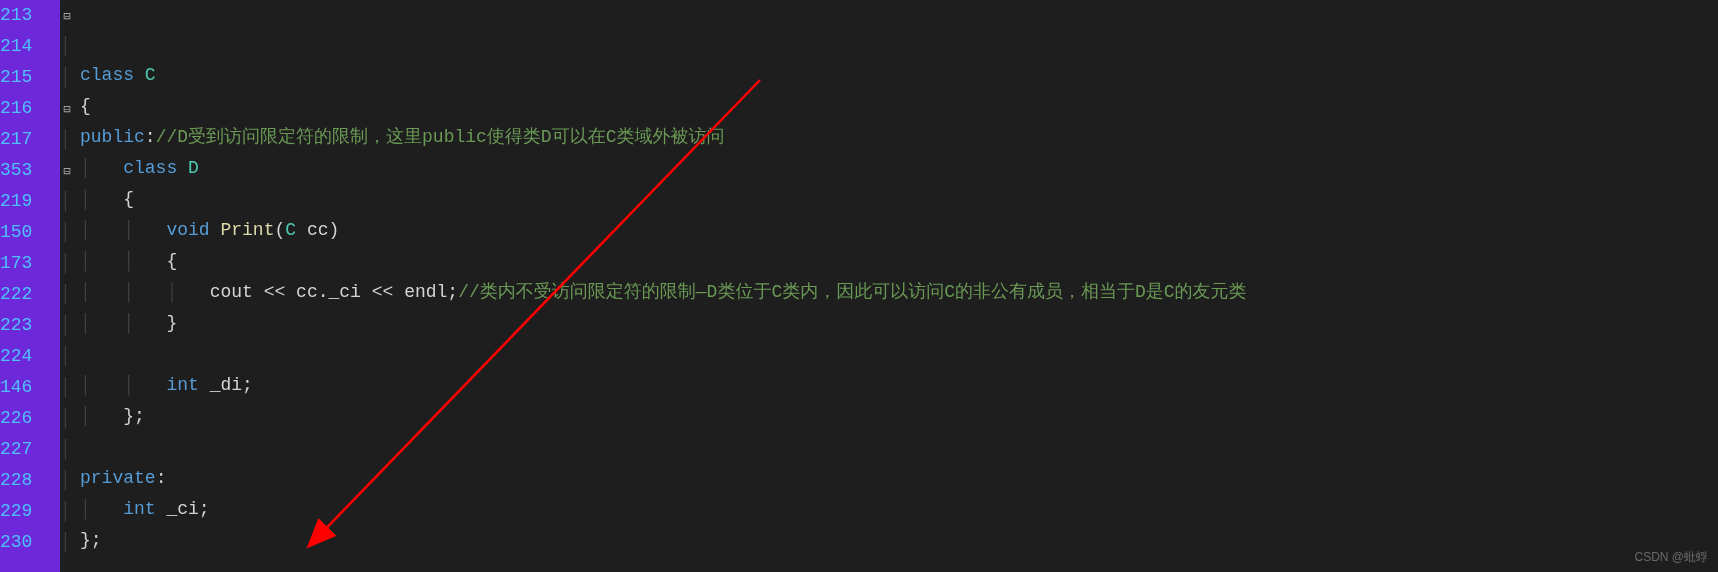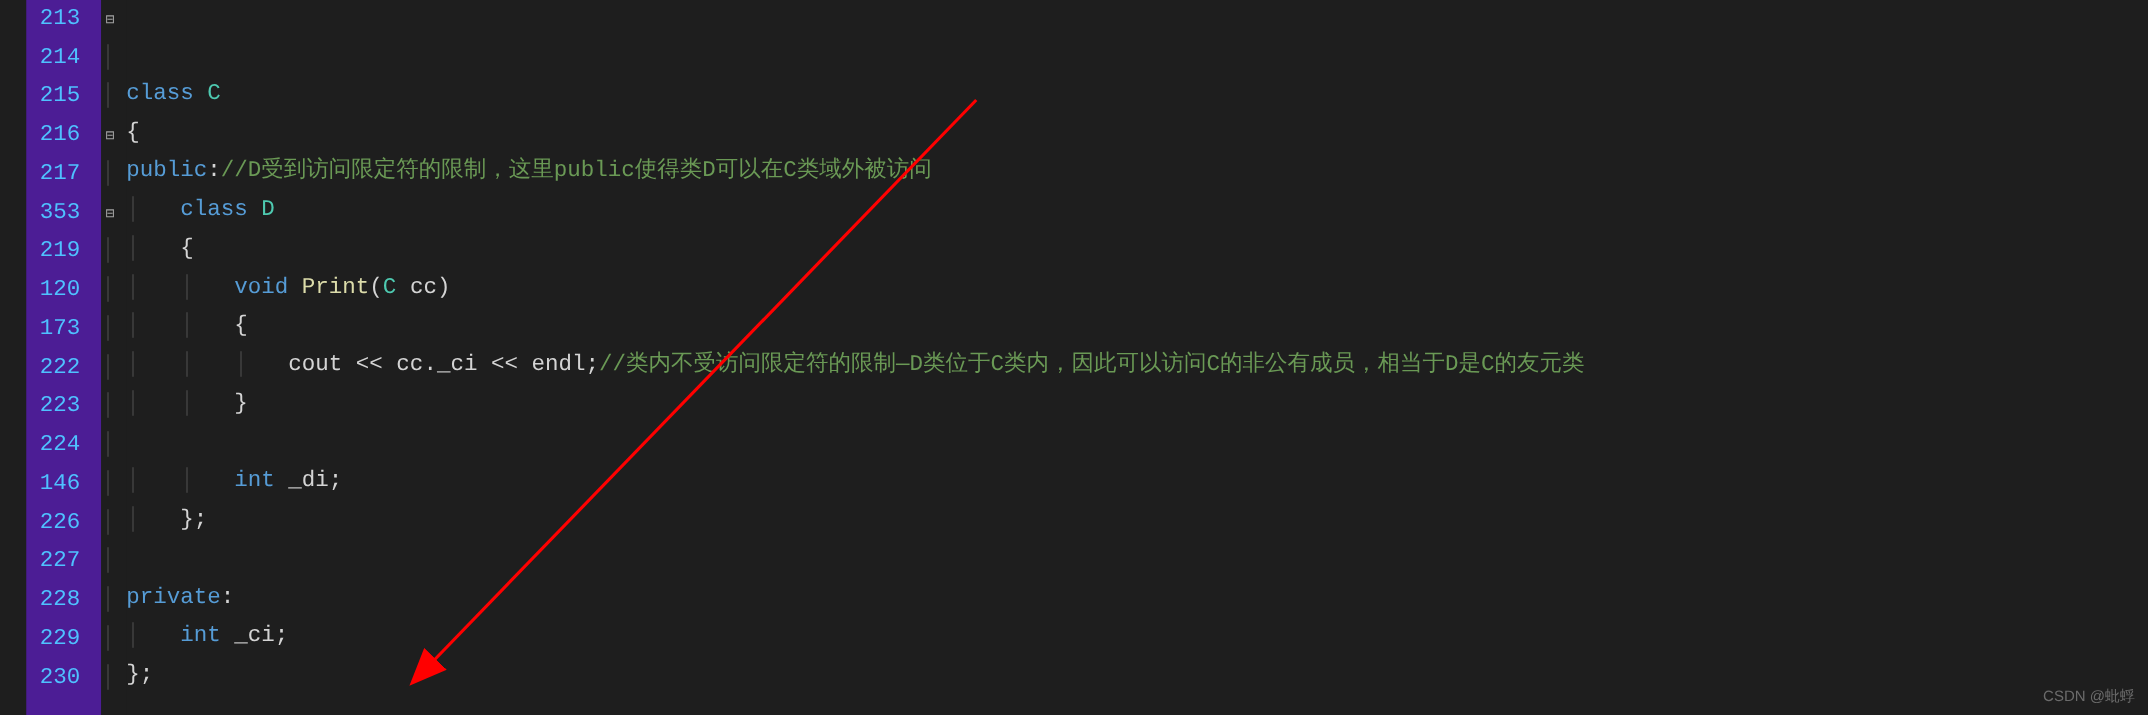--- a/index.html
+++ b/index.html
@@ -11,27 +11,26 @@
     width: 1718px;
     height: 572px;
     overflow: hidden;
     position: relative;
   }
   .editor {
     display: flex;
     height: 100%;
   }
   .gutter {
-    background: #4c1d95;
+    background: #6d28d9;
     width: 60px;
-    text-align: center;
+    text-align: left;
     padding-right: 6px;
     color: #4fc1ff;
     user-select: none;
-    margin-left: 21px;
   }
   .fold-gutter {
     width: 20px;
     background: #1e1e1e;
     color: #858585;
     user-select: none;
   }
   .code {
     flex: 1;
     background: #1e1e1e;
@@ -72,21 +71,21 @@
 
 <div class="editor">
   <div class="gutter" id="gutter">
       <div class="line ln">213</div>
       <div class="line ln">214</div>
       <div class="line ln">215</div>
       <div class="line ln">216</div>
       <div class="line ln">217</div>
       <div class="line ln">353</div>
       <div class="line ln">219</div>
-      <div class="line ln">120</div>
+      <div class="line ln">150</div>
       <div class="line ln">173</div>
       <div class="line ln">222</div>
       <div class="line ln">223</div>
       <div class="line ln">224</div>
       <div class="line ln">146</div>
       <div class="line ln">226</div>
       <div class="line ln">227</div>
       <div class="line ln">228</div>
       <div class="line ln">229</div>
       <div class="line ln">230</div>

